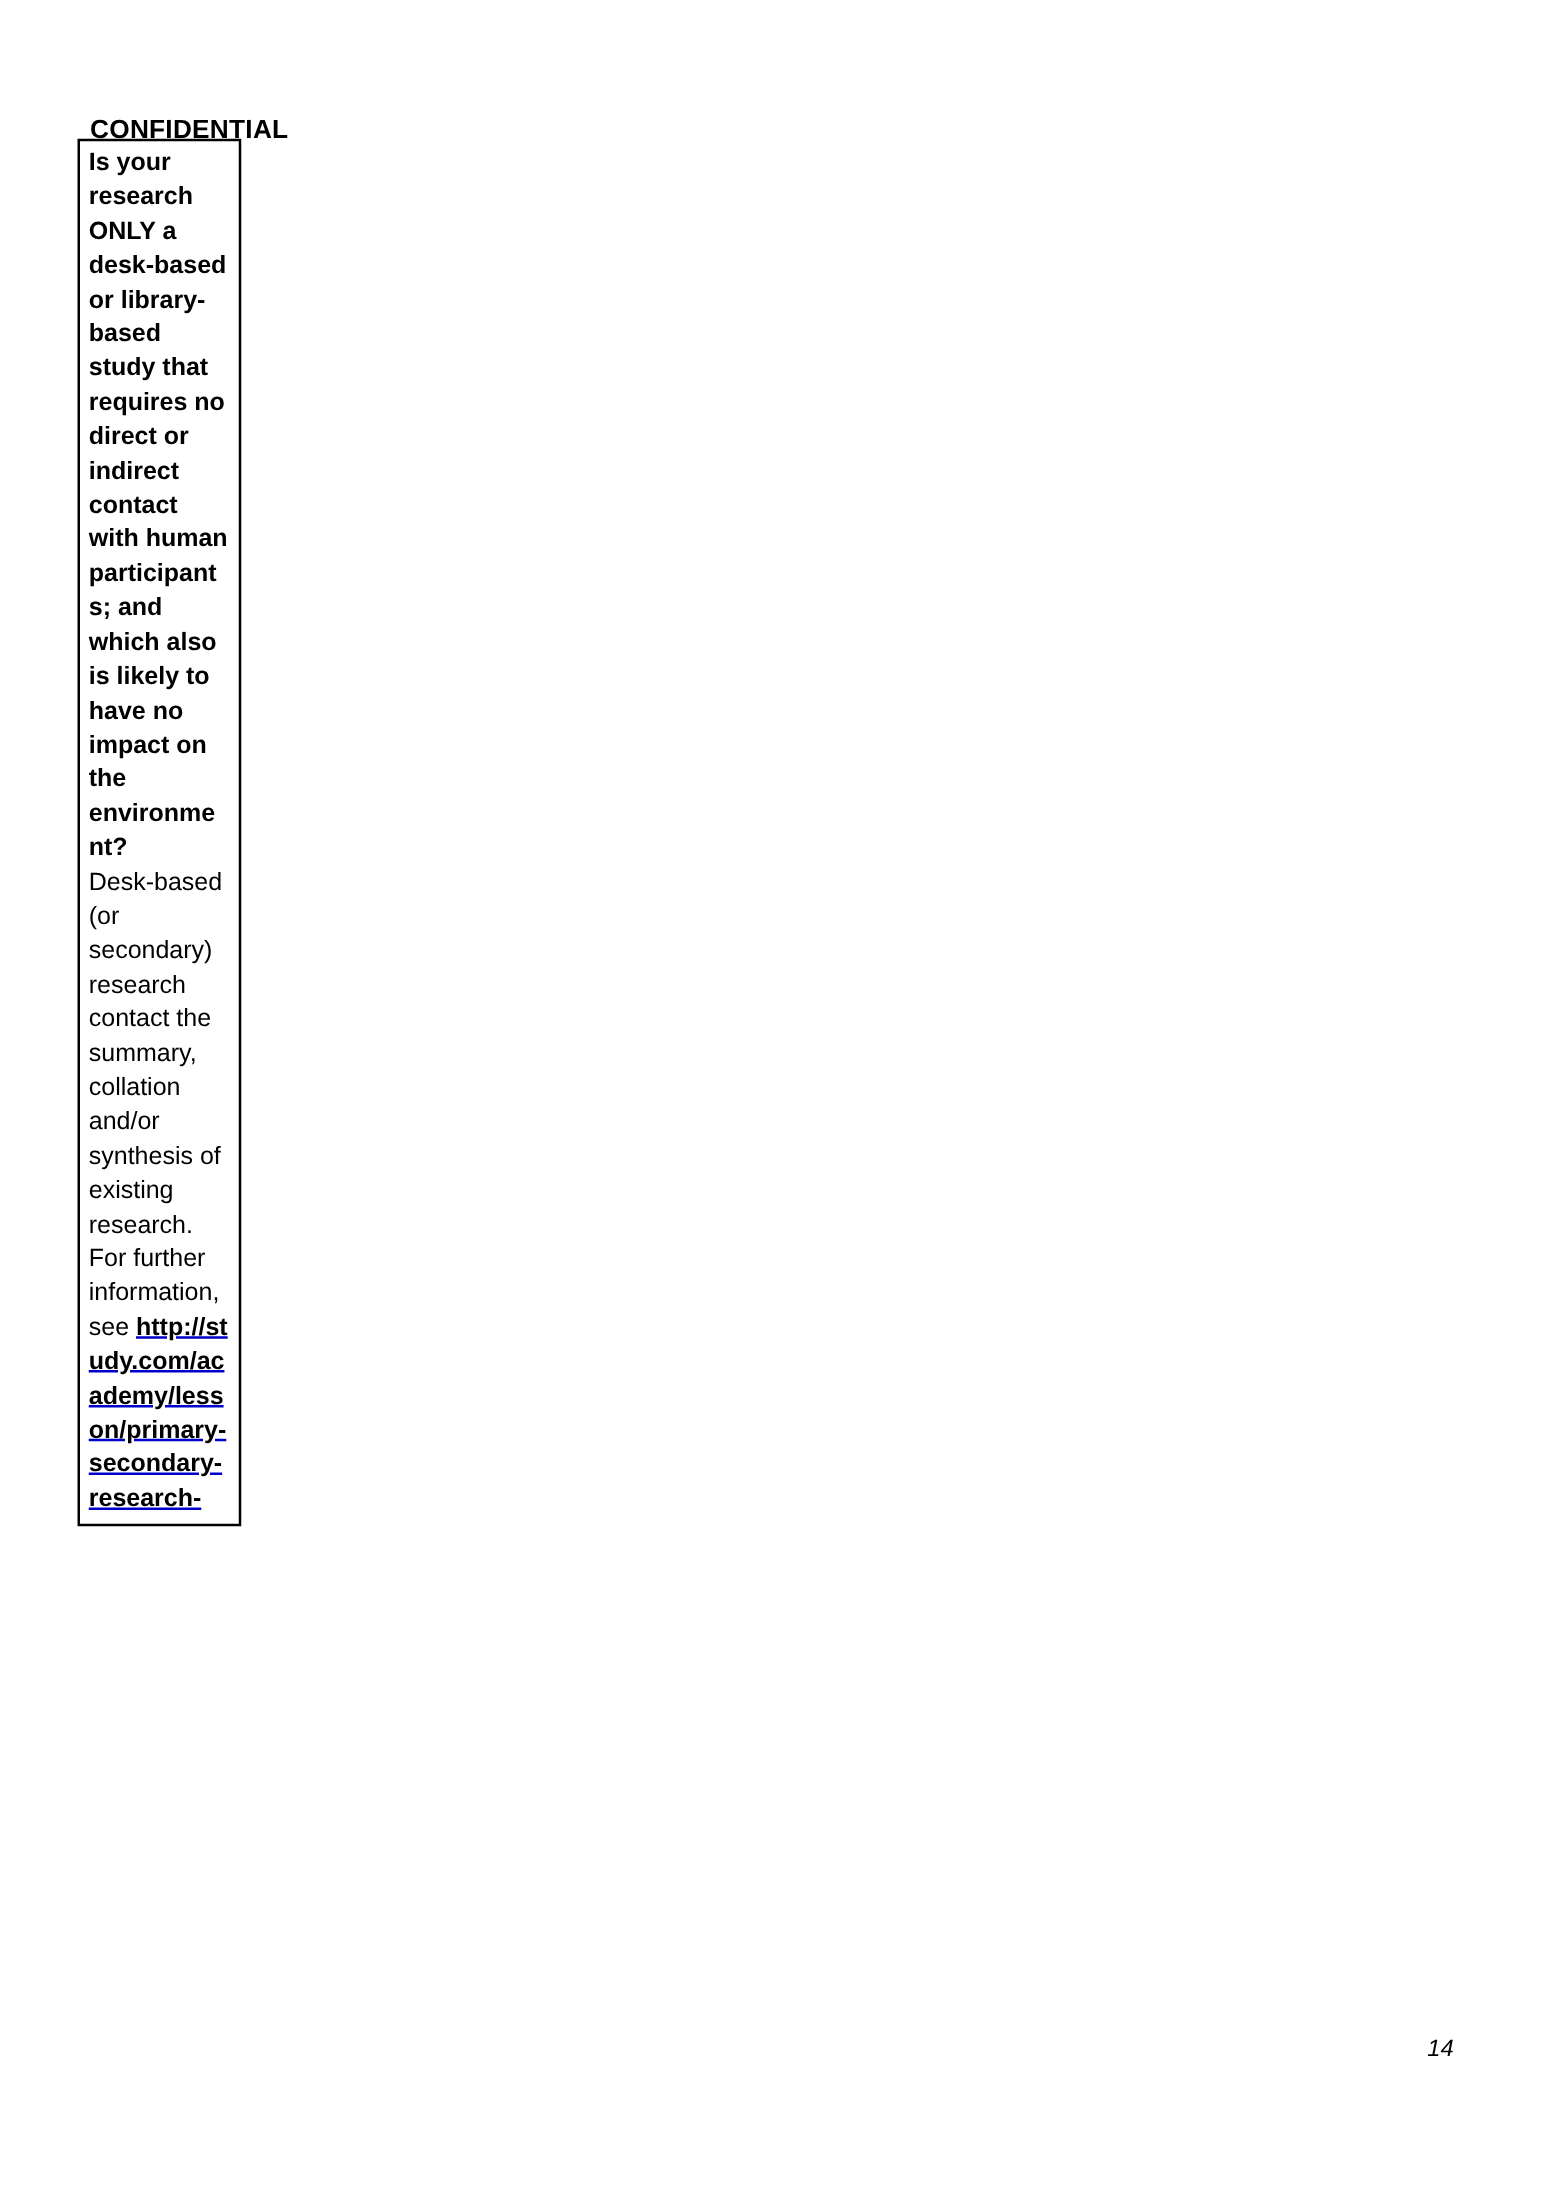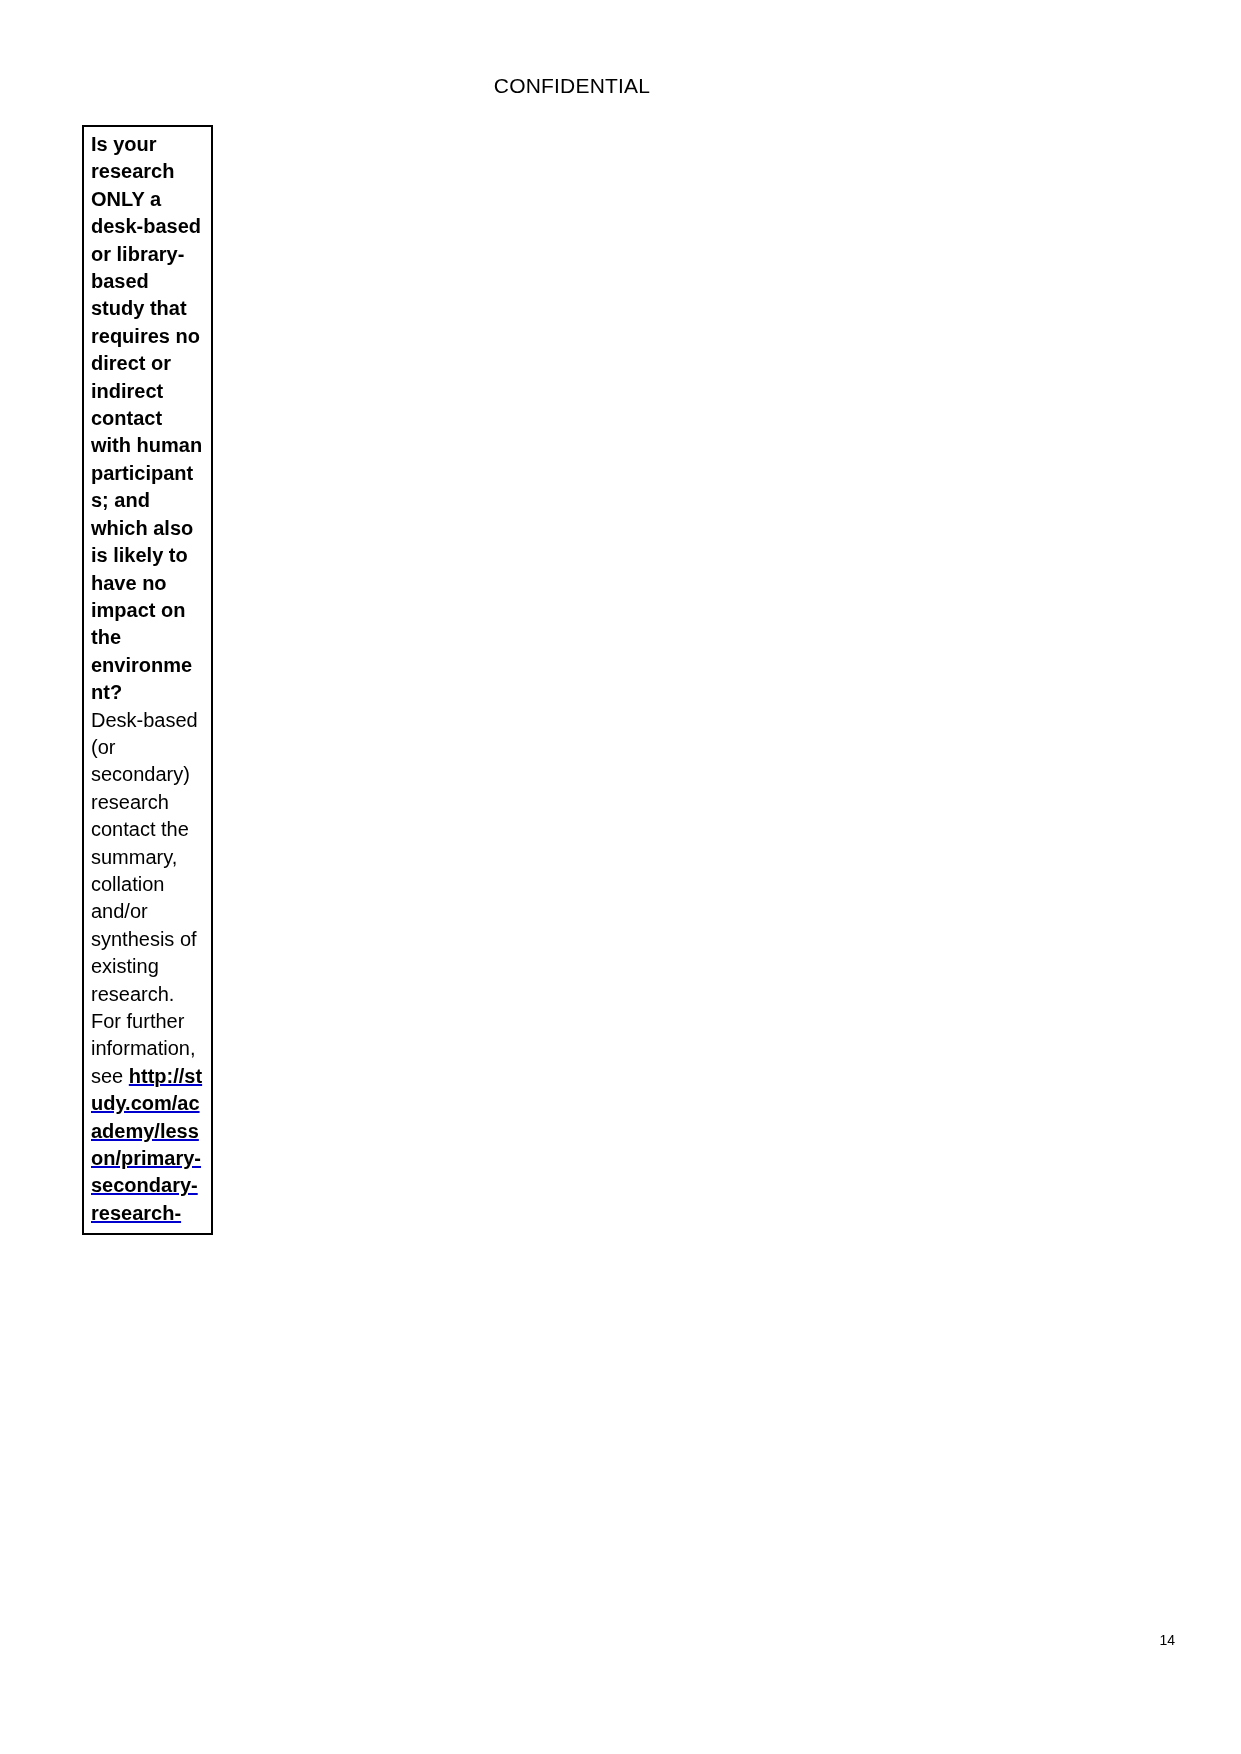--- a/index.html
+++ b/index.html
@@ -31,38 +31,36 @@
   }
   .header-line {
     font-size: 16.5px;
     font-weight: bold;
     line-height: 22px;
     letter-spacing: 0.1px;
     white-space: nowrap;
   }
   .confidential-line {
     font-size: 21px;
-    font-weight: normal;
+    font-weight: bold;
     line-height: 27px;
     letter-spacing: 0.2px;
-    margin-top: 0;
+    margin-top: 18px;
     white-space: nowrap;
-    text-align: center;
   }
 
   
   .form-table {
     position: absolute;
     left: 62px;
-    top: 125px;
+    top: 111px;
     width: 131px;
     border: 2px solid #000000;
     box-sizing: border-box;
     background: #ffffff;
-    margin-left: 20px;
   }
   .form-row {
     display: block;
   }
   .form-cell {
     box-sizing: border-box;
     padding: 4px 7px 6px 7px;
     width: 100%;
   }
 
@@ -93,26 +91,27 @@
     text-decoration: underline;
     text-decoration-color: #0000cc;
     word-break: break-all;
     overflow-wrap: break-word;
     cursor: pointer;
   }
 
   
   .page-number {
     position: absolute;
-    right: 66px;
+    right: 78px;
     top: 1628px;
-    font-size: 14px;
+    font-size: 19px;
     line-height: 24px;
     color: #000000;
     text-align: right;
+    font-style: italic;
   }
 </style>
 </head>
 <body>
 
 <div class="page">
 
   <div class="doc-header">
     <div class="confidential-line">CONFIDENTIAL</div>
   </div>

